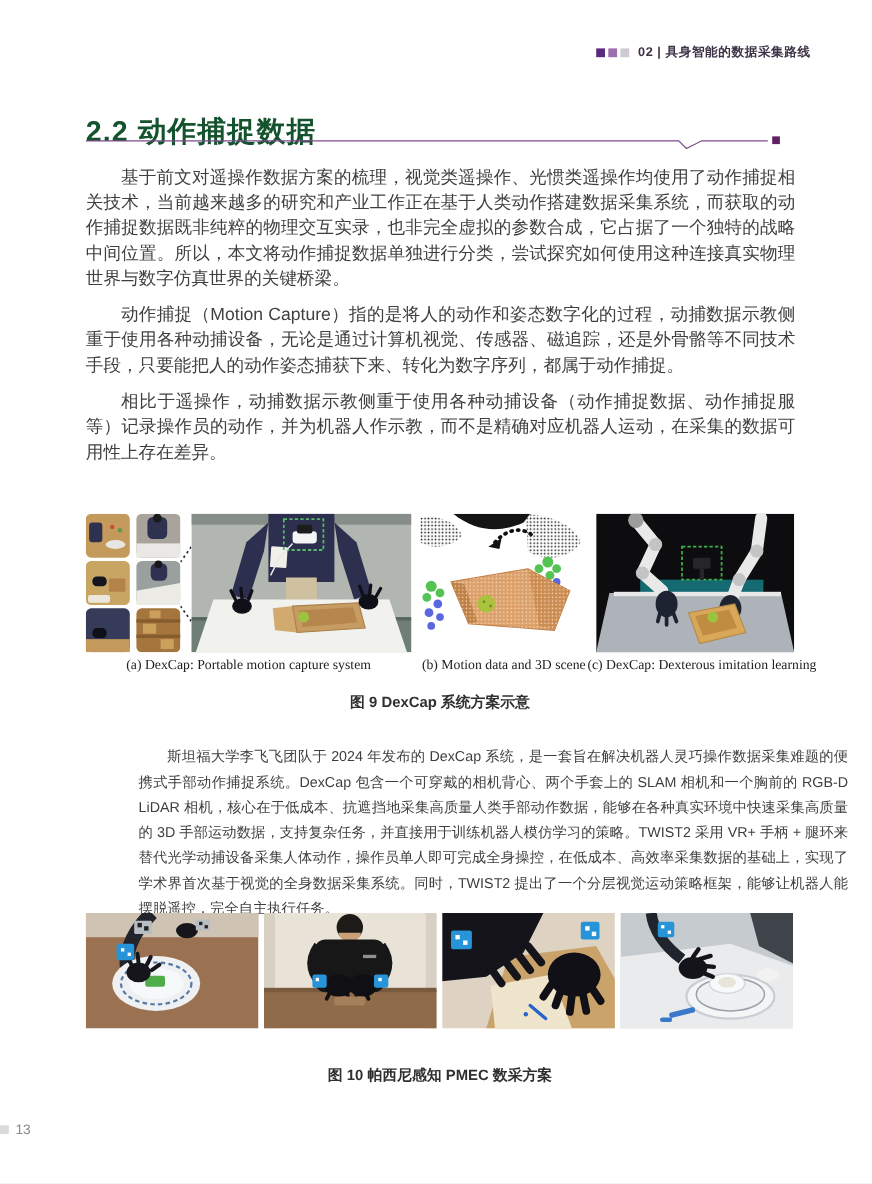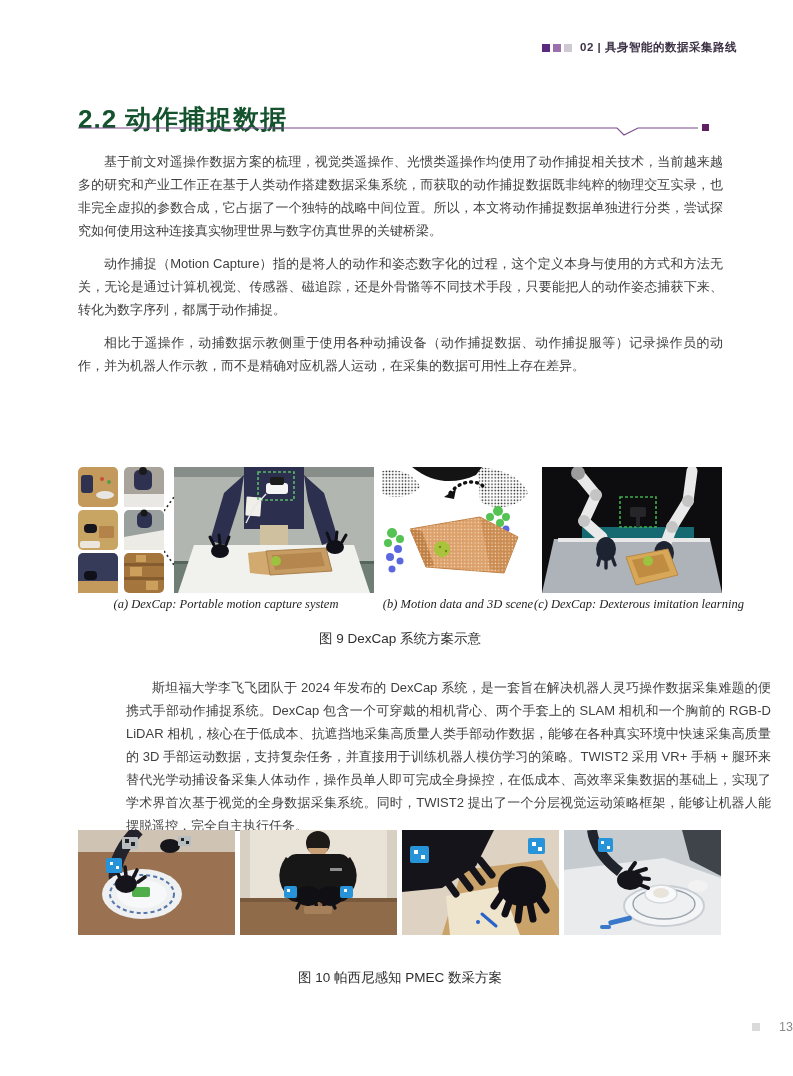--- a/index.html
+++ b/index.html
@@ -14,45 +14,45 @@
   .hdr-squares{display:flex;gap:3px;align-items:center;}
   .hdr-squares i{display:block;width:8px;height:8px;}
   .sq1{background:#5b2a7e;} .sq2{background:#9b70ad;} .sq3{background:#cfc9d4;}
   .hdr-label{font-size:11.5px;font-weight:bold;color:#3d3145;letter-spacing:.5px;}
   
   .sec-title{position:absolute;top:84px;left:78px;font-size:26px;font-weight:bold;
     color:#14532d;letter-spacing:1px;margin-top:18px;}
   .sec-underline{position:absolute;top:119px;left:78px;}
   
   .paras{position:absolute;top:150px;left:78px;width:645px;}
-  .paras p{margin:0 0 10px 0;font-size:13px;line-height:23px;text-align:justify;
+  .paras p{margin:0 0 10px 0;font-size:16px;line-height:23px;text-align:justify;
     text-indent:2em;color:#3f3f3f;}
   
   .figrow1{position:absolute;top:467px;left:78px;width:644px;height:126px;display:flex;}
   .figrow1 svg{display:block;}
   .fig-captions{position:absolute;top:597px;left:78px;width:644px;height:16px;
     font-family:"Liberation Serif","DejaVu Serif",serif;font-size:12.5px;color:#1d1d1d;}
-  .fig-captions span{position:absolute;top:0;text-align:center;white-space:nowrap;font-style:italic;}
+  .fig-captions span{position:absolute;top:0;text-align:center;white-space:nowrap;}
   .cap-a{left:0;width:296px;}
   .cap-b{left:300px;width:160px;}
   .cap-c{left:456px;width:188px;}
   .fig-title{position:absolute;left:78px;width:644px;text-align:center;
-    font-size:13.5px;font-weight:normal;color:#2f2f2f;}
+    font-size:13.5px;font-weight:bold;color:#2f2f2f;}
   .fig9-title{top:630px;}
   .fig10-title{top:952px;margin-top:17px;}
   
   .para-dexcap{position:absolute;top:676px;left:78px;width:645px;margin-left:48px;}
   .para-dexcap p{margin:0;font-size:13px;line-height:23px;text-align:justify;
     text-indent:2em;color:#3f3f3f;}
   
   .figrow2{position:absolute;top:830px;left:78px;width:644px;height:105px;display:flex;gap:5px;}
   .figrow2 svg{display:block;}
   
   .footer{position:absolute;top:1020px;left:0;width:100%;display:flex;
-    justify-content:flex-end;align-items:center;gap:19px;}
+    justify-content:flex-start;align-items:center;gap:6px;}
   .footer i{display:block;width:8px;height:8px;background:#dadada;}
   .footer .pnum{font-size:12.5px;color:#8a8a8a;}
 </style>
 </head>
 <body>
 
 <div class="page">
 
   <div class="hdr">
     <span class="hdr-squares">
@@ -65,21 +65,21 @@
 
   <div class="sec-title">2.2 动作捕捉数据</div>
 
   <svg class="sec-underline" width="645" height="18" viewBox="0 0 645 18">
     <path d="M0 9 H539 L546 16 L560 9 H620" fill="none" stroke="#7d4b8f" stroke-width="1.1"></path>
     <rect x="624" y="5" width="7" height="7" fill="#5e1f63"></rect>
   </svg>
 
   <div class="paras">
     <p>基于前文对遥操作数据方案的梳理，视觉类遥操作、光惯类遥操作均使用了动作捕捉相关技术，当前越来越多的研究和产业工作正在基于人类动作搭建数据采集系统，而获取的动作捕捉数据既非纯粹的物理交互实录，也非完全虚拟的参数合成，它占据了一个独特的战略中间位置。所以，本文将动作捕捉数据单独进行分类，尝试探究如何使用这种连接真实物理世界与数字仿真世界的关键桥梁。</p>
-    <p>动作捕捉（Motion Capture）指的是将人的动作和姿态数字化的过程，这个定义本身与使用的方式和方法无关，无论是通过计算机视觉、传感器、磁追踪，还是外骨骼等不同技术手段，只要能把人的动作姿态捕获下来、转化为数字序列，都属于动作捕捉。</p>
+    <p>动作捕捉（Motion Capture）指的是将人的动作和姿态数字化的过程，动捕数据示教侧重于使用各种动捕设备，无论是通过计算机视觉、传感器、磁追踪，还是外骨骼等不同技术手段，只要能把人的动作姿态捕获下来、转化为数字序列，都属于动作捕捉。</p>
     <p>相比于遥操作，动捕数据示教侧重于使用各种动捕设备（动作捕捉数据、动作捕捉服等）记录操作员的动作，并为机器人作示教，而不是精确对应机器人运动，在采集的数据可用性上存在差异。</p>
   </div>
 
   <div class="figrow1">
 
     <svg width="86" height="126" viewBox="0 0 86 126">
       <g>
           <rect x="0" y="0" width="40" height="40" rx="5" fill="#c49a5c"></rect>
         <rect x="3" y="8" width="12" height="18" rx="3" fill="#2e3150"></rect>
         <ellipse cx="27" cy="28" rx="9" ry="4" fill="#e8e6e0"></ellipse>

